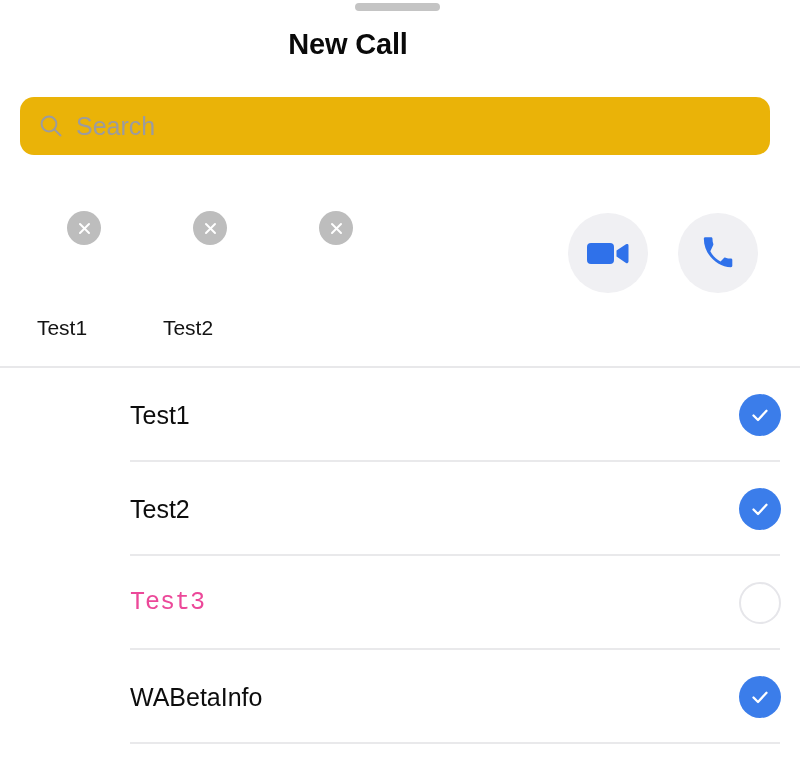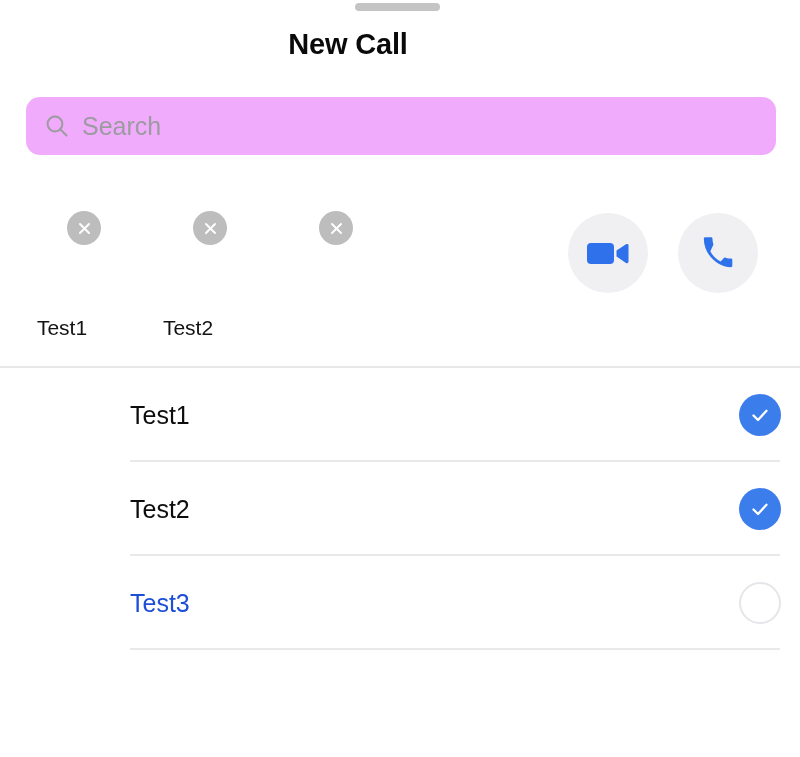--- a/index.html
+++ b/index.html
@@ -46,25 +46,24 @@
   }
 
   
   .search-bar {
     position: absolute;
     left: 20px;
     top: 97px;
     width: 750px;
     height: 58px;
     border-radius: 14px;
-    background: #f0abfc;
+    background: #eab308;
     display: flex;
     align-items: center;
     padding-left: 18px;
-    margin-left: 6px;
   }
   .search-icon {
     width: 26px;
     height: 26px;
     flex: 0 0 26px;
     display: block;
     margin-right: 12px;
   }
   .search-icon svg { display: block; }
   .search-input {
@@ -204,21 +203,21 @@
   .contact-name {
     position: absolute;
     left: 130px;
     top: 0;
     height: 94px;
     line-height: 94px;
     font-size: 25px;
     color: #0d0d0d;
     white-space: nowrap;
   }
-  .contact-row.disabled .contact-name { color: #1d4ed8; }
+  .contact-row.disabled .contact-name { color: #ec4899; font-family: Liberation Mono, monospace; }
 
   .check {
     position: absolute;
     right: 19px;
     top: 26px;
     width: 42px;
     height: 42px;
     border-radius: 50%;
     display: flex;
     align-items: center;
@@ -342,16 +341,26 @@
 
     <div class="contact-row disabled">
       <div class="contact-avatar"></div>
       <div class="contact-name">Test3</div>
       <div class="check off">
         
       </div>
       <div class="row-divider"></div>
     </div>
 
+    <div class="contact-row">
+      <div class="contact-avatar"></div>
+      <div class="contact-name">WABetaInfo</div>
+      <div class="check on">
+        <svg width="22" height="22" viewBox="0 0 22 22">
+          <polyline points="4.5,11.5 9,16 17.5,6.8" fill="none" stroke="#ffffff" stroke-width="2.3" stroke-linecap="round" stroke-linejoin="round"></polyline>
+        </svg>
+      </div>
+      <div class="row-divider"></div>
+    </div>
 
   </div>
 
 </div>
 
 </body></html>

